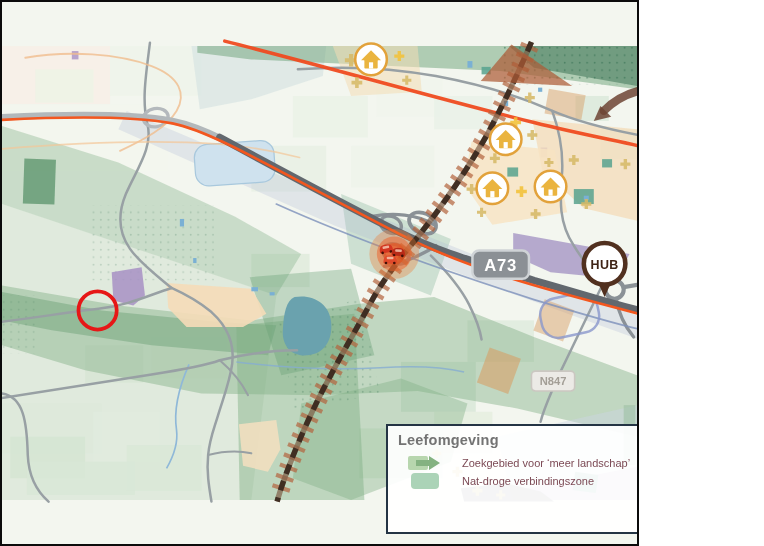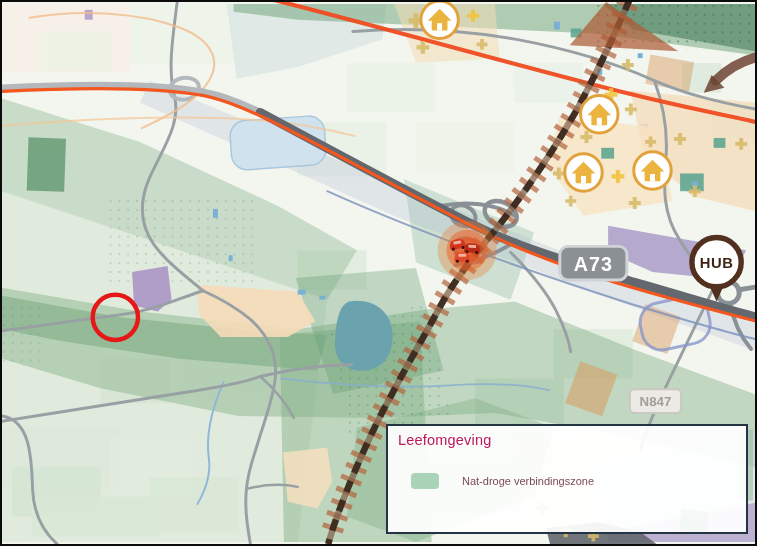--- a/index.html
+++ b/index.html
@@ -1,21 +1,21 @@
 <!DOCTYPE html>
 <html><head>
 <meta charset="utf-8">
 <style>
   html,body{margin:0;padding:0;background:#ffffff;}
-  .frame{position:relative;width:757px;height:546px;border:2px solid #0b0b0b;box-sizing:border-box;
+  .frame{position:relative;width:639px;height:546px;border:2px solid #0b0b0b;box-sizing:border-box;
          overflow:hidden;background:#f3f6ef;font-family:"Liberation Sans",sans-serif;}
   #map-svg{position:absolute;left:0;top:0;width:100%;height:100%;display:block;}
   .legend{position:absolute;left:384px;top:422px;width:362px;height:110px;
           background:rgba(255,255,255,0.93);border:2px solid #243444;box-sizing:border-box;z-index:6;}
-  .legend-title{position:absolute;left:10px;top:6px;font-size:14.5px;font-weight:normal;color:#be185d;letter-spacing:.2px;}
+  .legend-title{position:absolute;left:10px;top:6px;font-size:14.5px;font-weight:bold;color:#737373;letter-spacing:.2px;}
   .legend-row{position:absolute;left:0;width:100%;height:22px;display:flex;align-items:center;}
   .legend-icon{width:74px;display:flex;justify-content:center;align-items:center;flex:0 0 74px;}
   .legend-label{font-size:11px;color:#7c4a55;white-space:nowrap;}
 </style>
 </head>
 <body>
 
 <div class="frame">
 <svg id="map-svg" viewBox="0 0 764 546">
   <defs>
@@ -293,20 +293,29 @@
     </g>
   </g>
 
   <g id="red-annotation-layer">
         <circle cx="115" cy="318" r="23" fill="none" stroke="#e61717" stroke-width="4.5"></circle>
       </g>
 </svg>
 
 <div class="legend">
   <div class="legend-title">Leefomgeving</div>
+  <div class="legend-row" style="top:26px">
+    <span class="legend-icon">
+      <svg width="36" height="20" viewBox="0 0 36 20">
+        <rect x="1" y="3" width="20" height="14" rx="2" fill="#b7d6ae"></rect>
+        <path d="M9,7 h13 v-4 l11,7 -11,7 v-4 h-13 z" fill="#84b281"></path>
+      </svg>
+    </span>
+    <span class="legend-label">Zoekgebied voor ‘meer landschap’</span>
+  </div>
   <div class="legend-row" style="top:44px">
     <span class="legend-icon">
       <svg width="30" height="18" viewBox="0 0 30 18">
         <rect x="1" y="1" width="28" height="16" rx="4" fill="#abd3b7"></rect>
       </svg>
     </span>
     <span class="legend-label">Nat-droge verbindingszone</span>
   </div>
 </div>
 </div>

